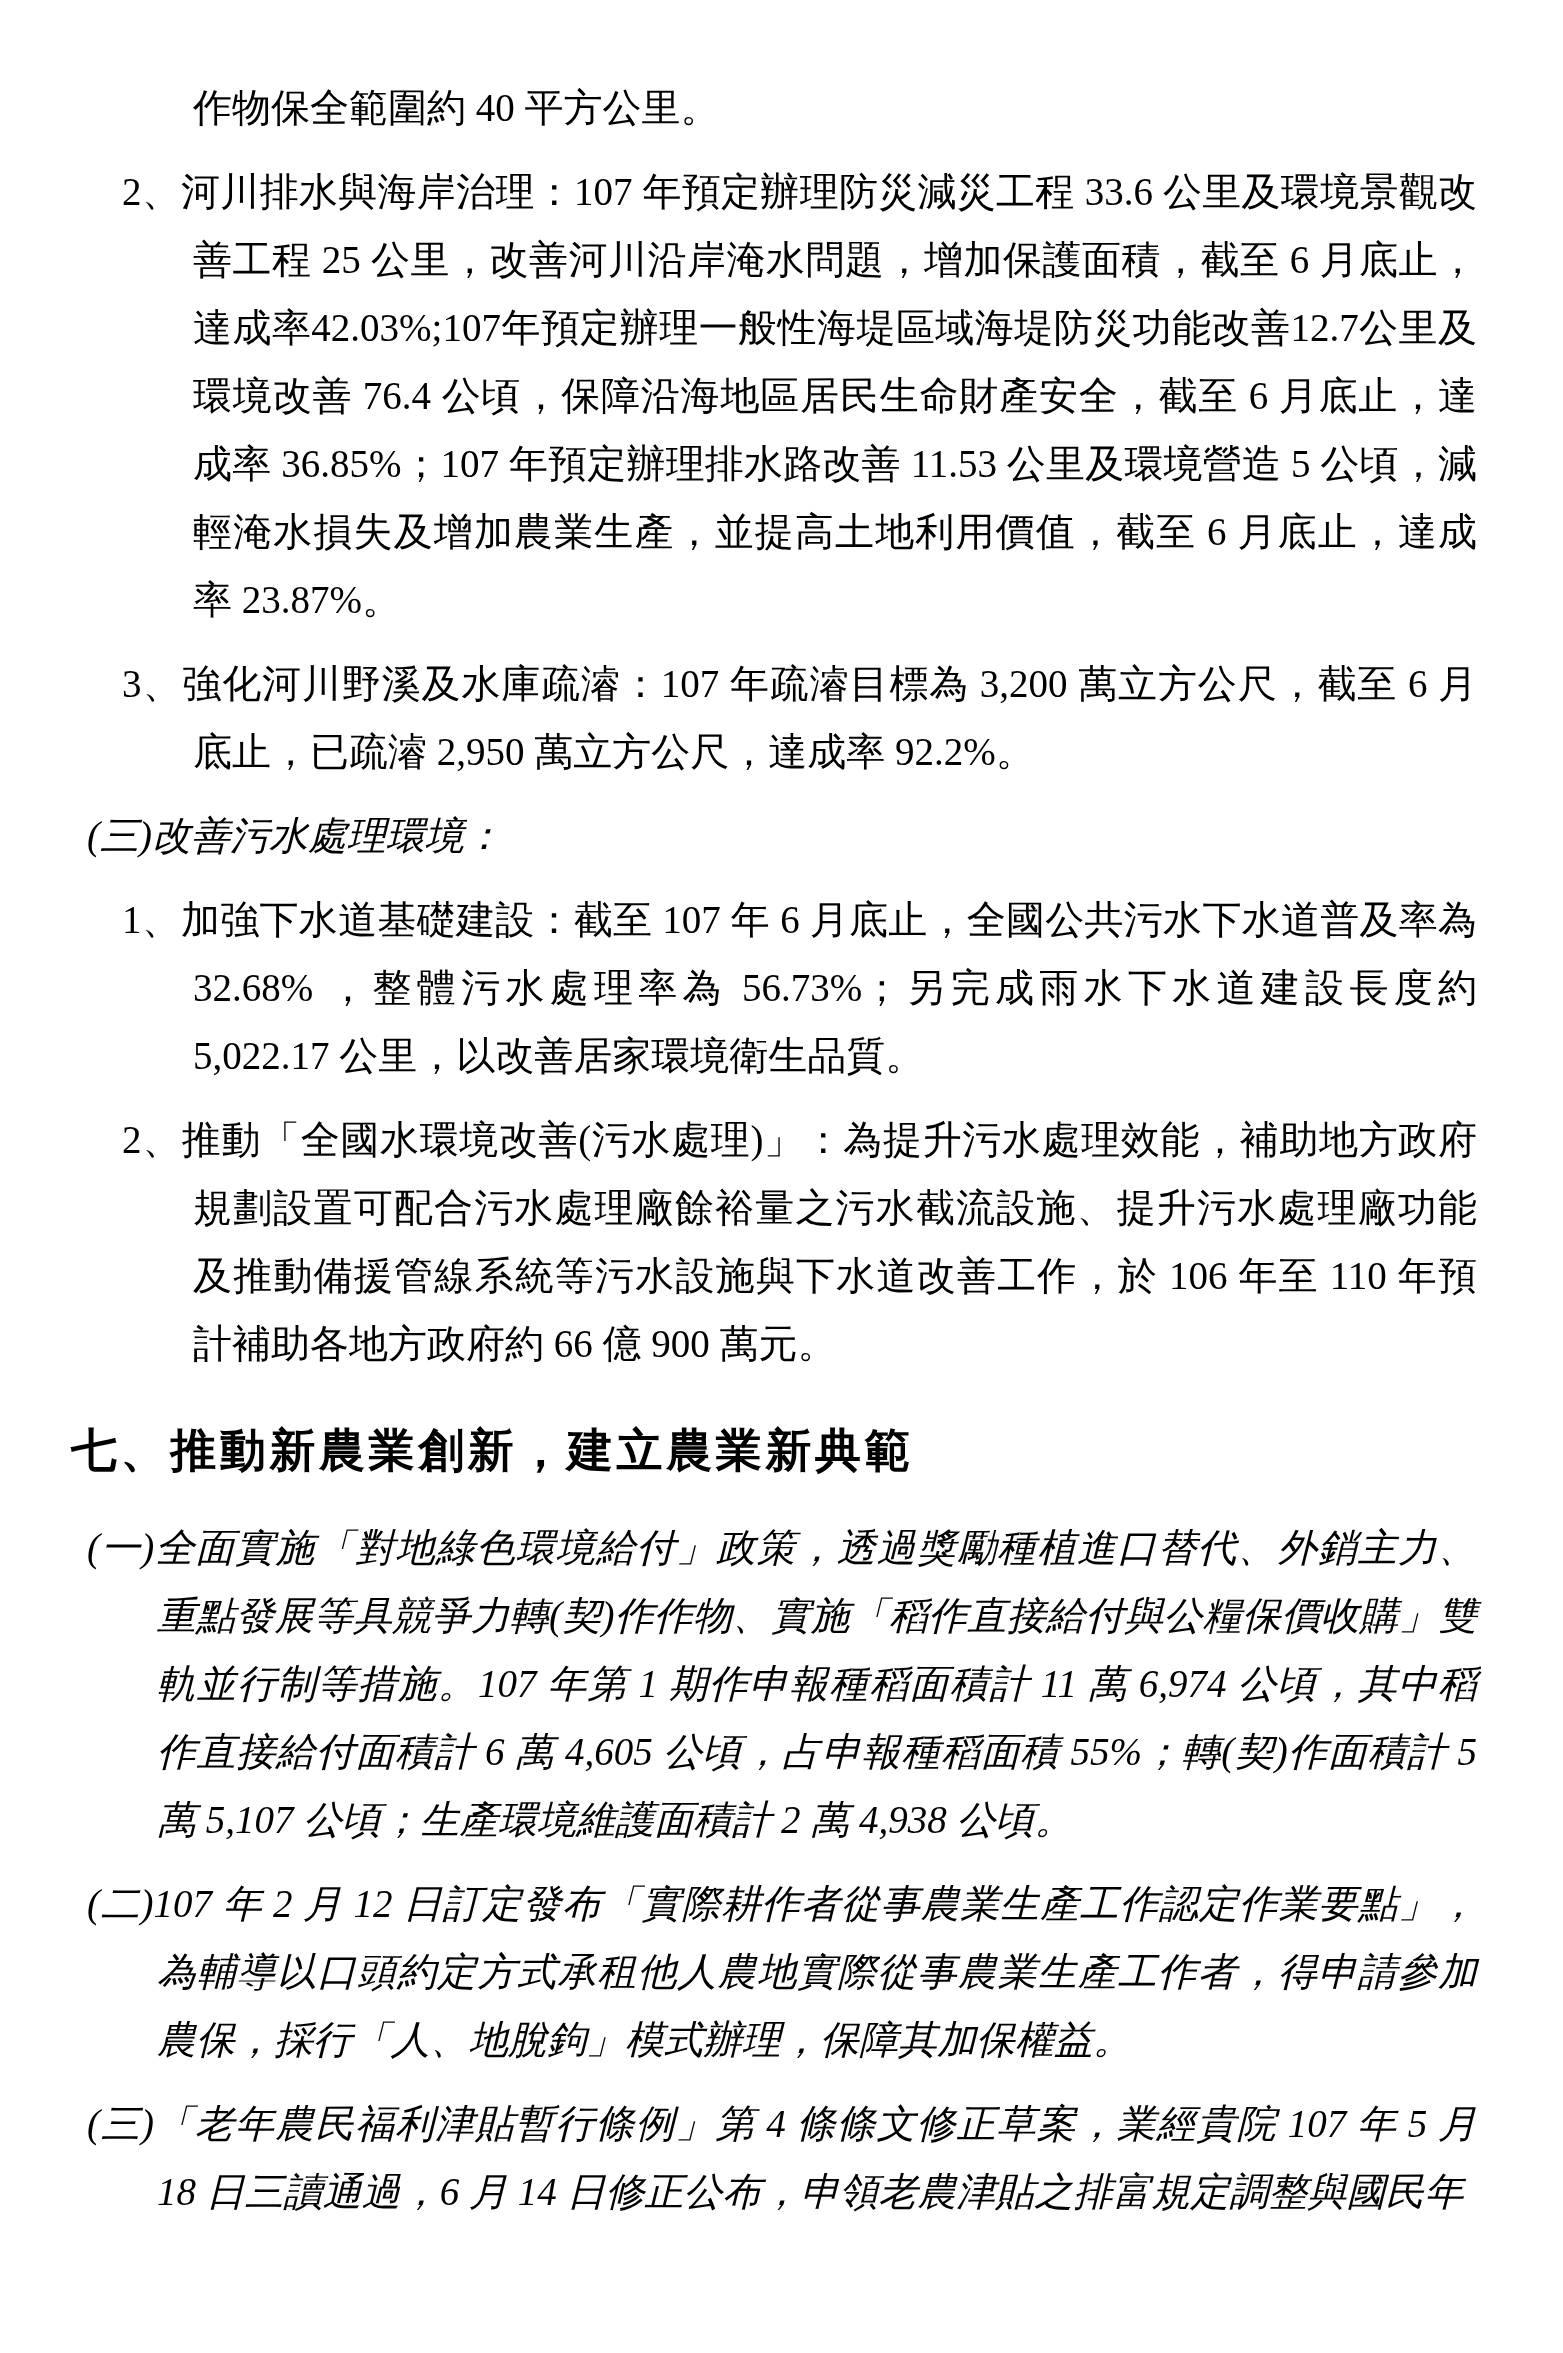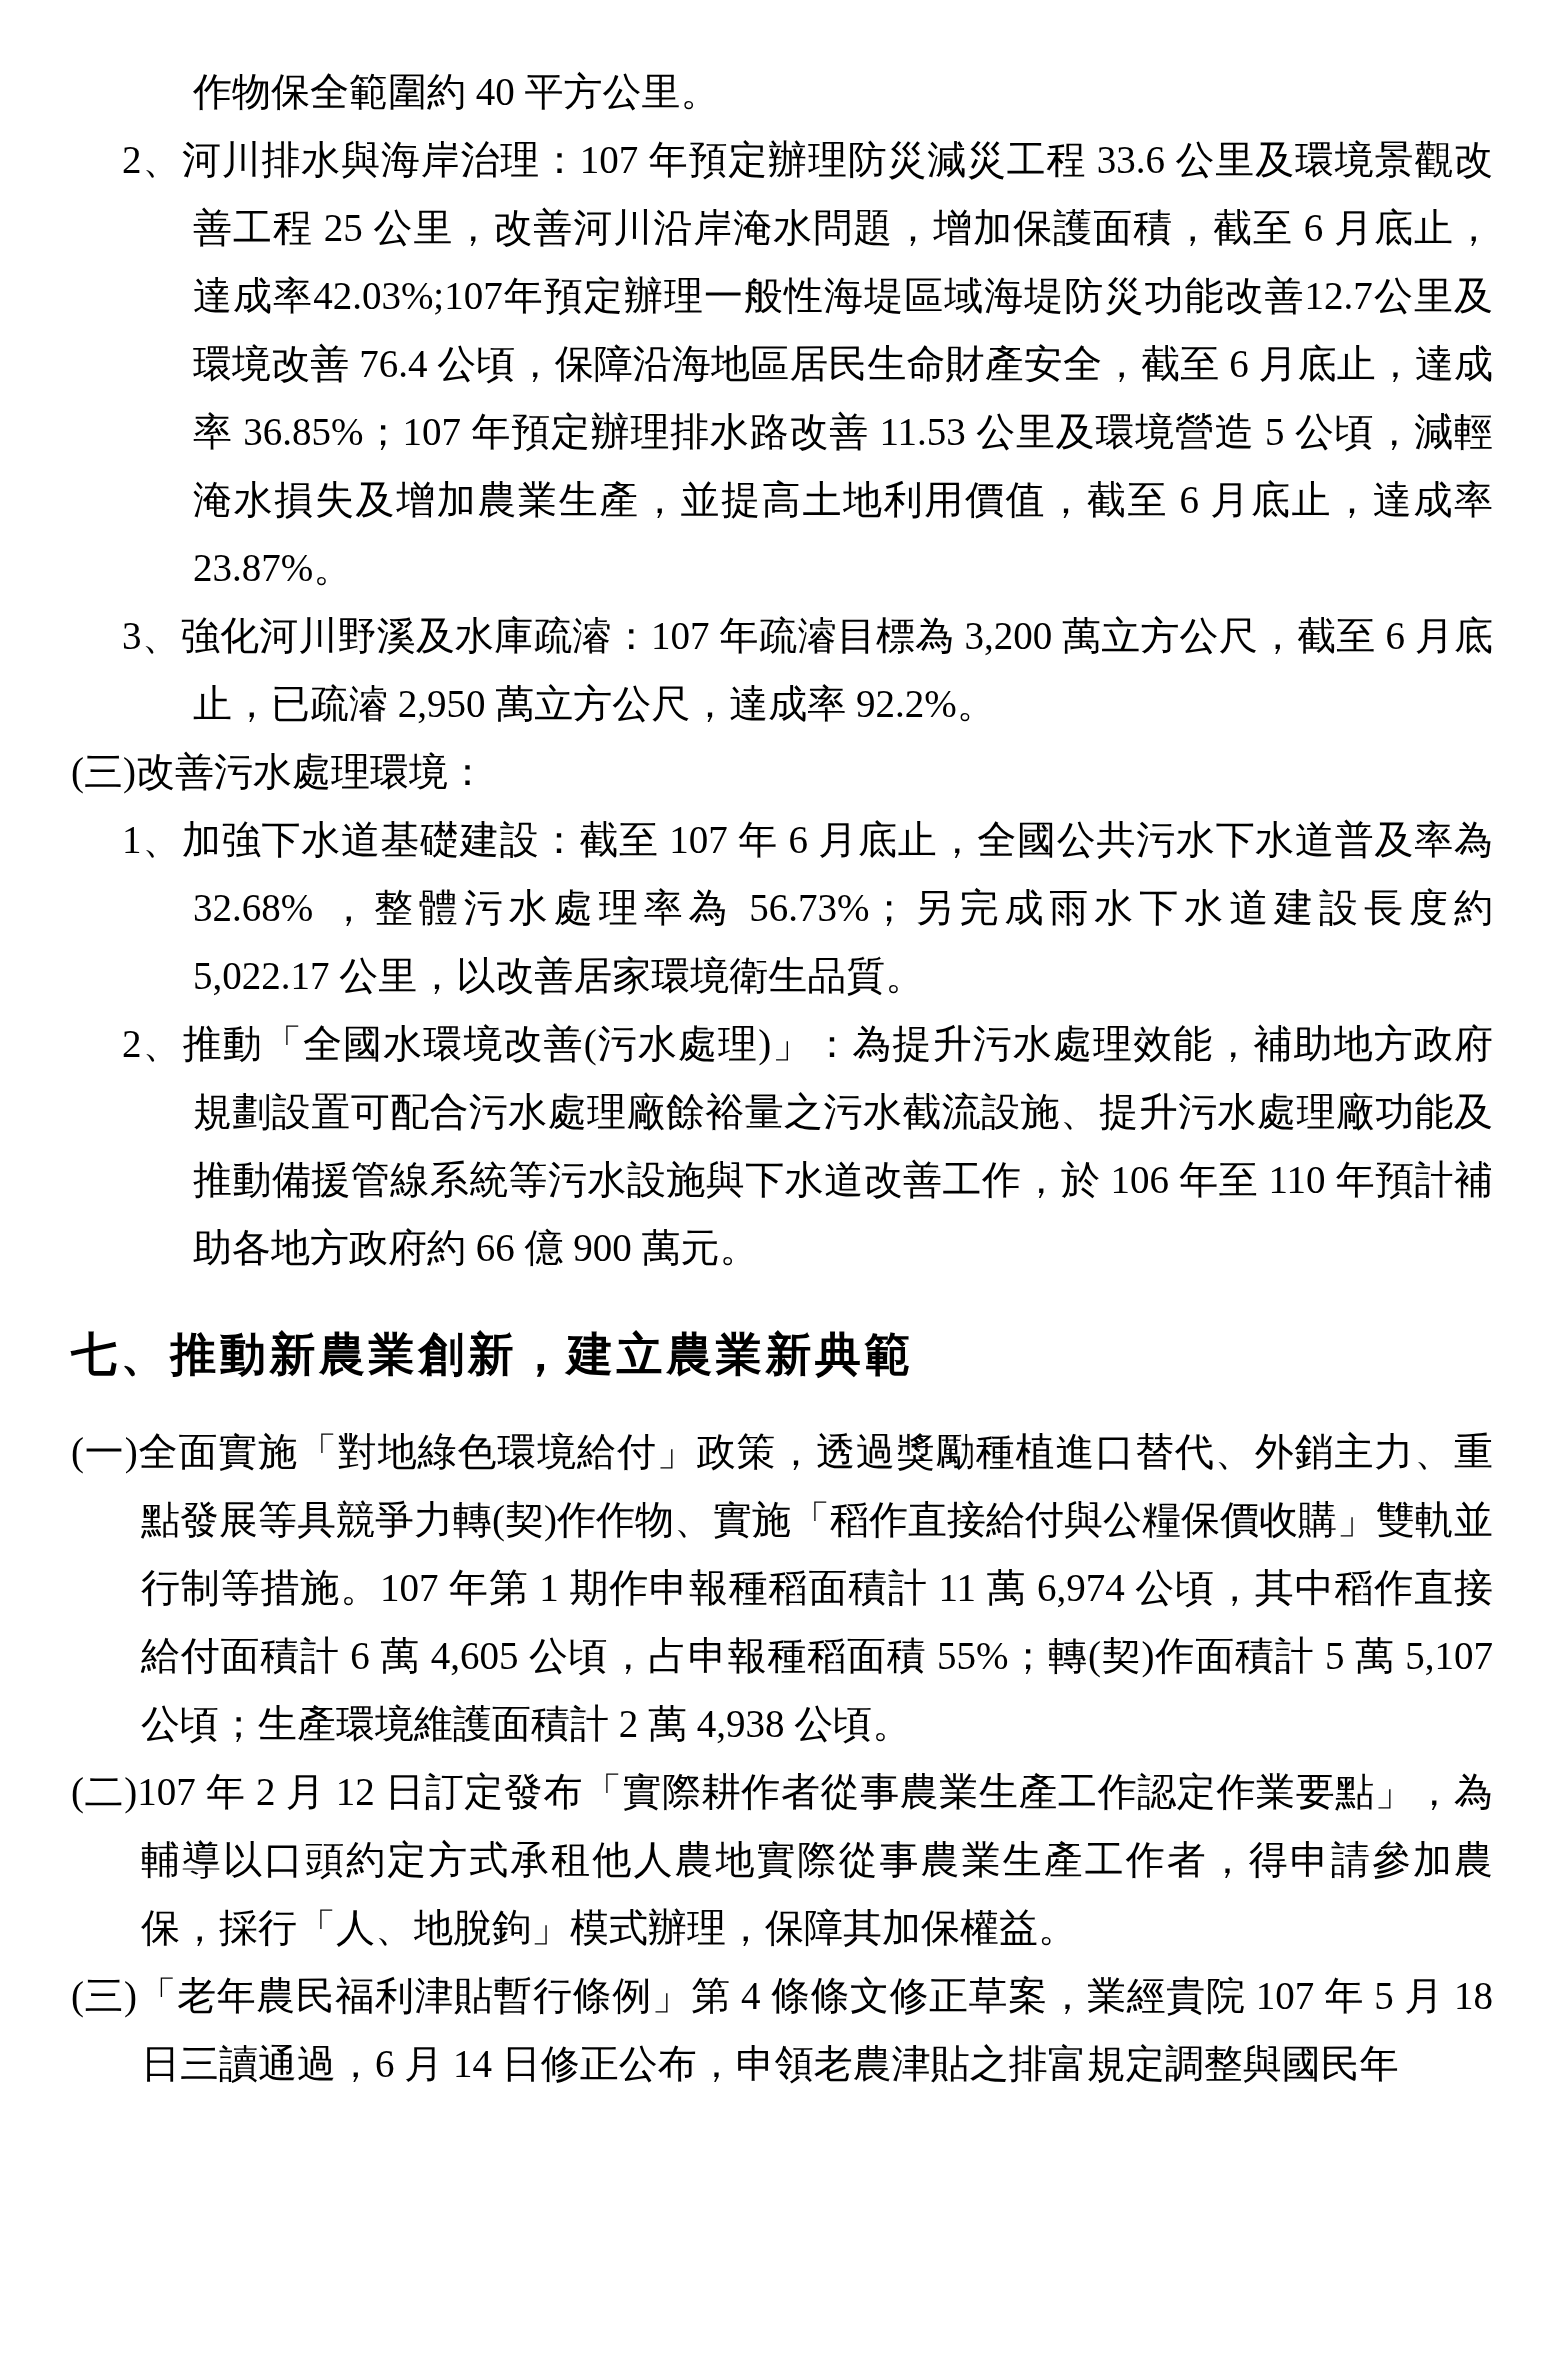--- a/index.html
+++ b/index.html
@@ -10,30 +10,30 @@
     height: 2354px;
     background: #ffffff;
     color: #000000;
     font-family: "Liberation Serif", "DejaVu Serif", serif;
     font-size: 39px;
     line-height: 68px;
     text-align: justify;
     padding: 58px 71px 24px 71px;
     overflow: hidden;
   }
-  p { margin: 0; }
+  p { margin: 16px; }
 
   
   .frag { margin-left: 122px; }
 
   
   .num-item { margin-left: 51px; padding-left: 71px; text-indent: -71px; }
 
   
-  .section-l1 { padding-left: 70px; text-indent: -70px; }
+  .section-l1 { padding-left: 70px; text-indent: -70px; font-style: italic; }
 
   .marker { white-space: nowrap; }
 
   
   .heading {
     font-size: 46px;
     line-height: 76px;
     font-weight: bold;
     letter-spacing: 3.6px;
     margin: 35px 0 25.4px 0;

